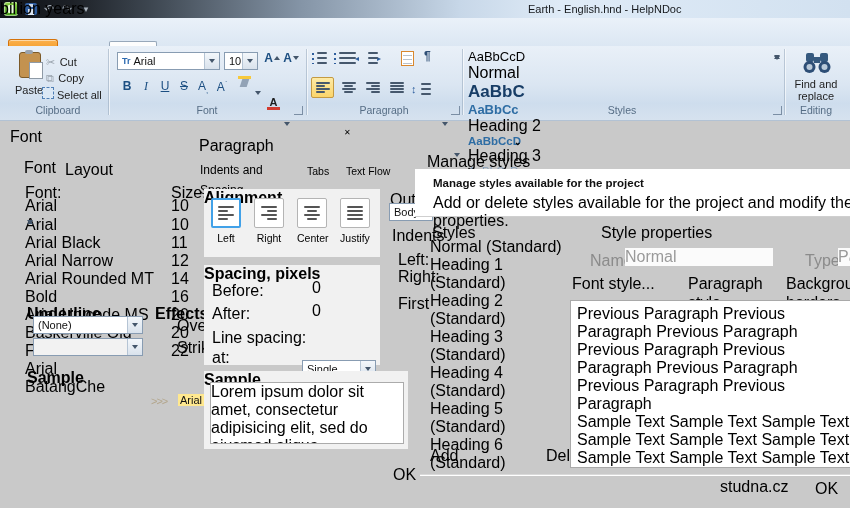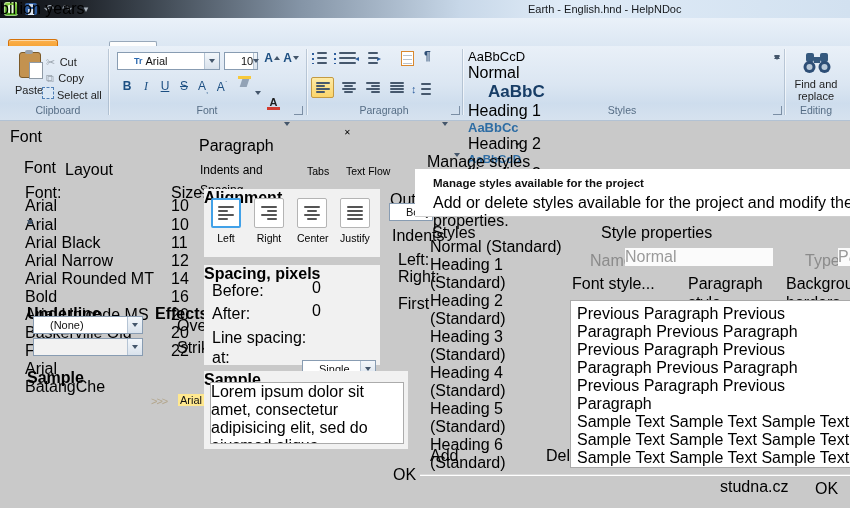--- a/index.html
+++ b/index.html
@@ -26,21 +26,21 @@
   
   .ribbon{left:0;top:46px;width:850px;height:74px;
     background:linear-gradient(#e9f0f8,#dbe6f2 52%,#cedded 78%,#d6e2ef);border-bottom:1px solid #b2c2d4;}
   .gsep{top:3px;width:1px;height:66px;background:rgba(150,168,188,.55);box-shadow:1px 0 0 rgba(255,255,255,.6);}
   .glabel{top:58px;height:13px;line-height:13px;font-size:10.5px;color:#56master;color:#566d85;text-align:center;width:100px;}
   .lau{width:8px;height:8px;border-right:1px solid #7b8ea4;border-bottom:1px solid #7b8ea4;}
   .rbtn{font-size:12px;text-align:center;color:#1c4f82;}
   .smallico{font-size:11px;line-height:15px;text-align:center;}
   .gray{color:#9aa4ae;}
   .rlbl{font-size:11px;color:#1e1e1e;white-space:nowrap;}
-  .combo{display:flex;align-items:center;background:#fff;border:1px solid #889cb2;font-size:11px;color:#111;padding-left:16px;box-sizing:border-box;}
+  .combo{display:flex;align-items:center;background:#fff;border:1px solid #889cb2;font-size:11px;color:#111;padding-left:4px;box-sizing:border-box;}
   .combo .db{margin-left:auto;align-self:stretch;width:14px;background:linear-gradient(#f3f7fb,#d9e2ec);border-left:1px solid #b5c4d4;position:relative;}
   .tri-dn,.combo .db::after{content:"";position:absolute;left:50%;top:50%;margin:-2px 0 0 -3px;border:3px solid transparent;border-top:4px solid #44566b;width:0;height:0;}
   .tri{position:relative;display:inline-block;width:8px;height:8px;}
   .tri::after{content:"";position:absolute;left:1px;top:2px;border:3px solid transparent;}
   .tri.up::after{border-bottom:4px solid #44566b;top:-1px;}
   .tri.dn::after{border-top:4px solid #44566b;}
   .bars{display:flex;flex-direction:column;justify-content:space-between;}
   .bars i{display:block;height:2px;background:#46586d;border-radius:1px;}
   .ic-list{position:relative;width:15px;height:12px;}
   .ic-list .bars{position:absolute;left:5px;top:0;width:10px;height:12px;}
@@ -272,22 +272,21 @@
     <div class="abs glabel" style="left:334px;">Paragraph</div>
     <div class="abs lau" style="left:451px;top:60px;"></div>
 
     
     <div class="abs gallery" style="left:468px;top:3px;width:303px;height:54px;">
       <div class="gitem sel" style="left:1px;">
         <div class="prev" style="font-size:13px;color:#000;">AaBbCcD</div>
         <div class="gnm">Normal</div>
       </div>
       <div class="gitem" style="left:61px;">
-        <div class="prev" style="font-size:17px;font-weight:bold;color:#173d66;margin-left:20px;">AaBbC</div>
-        <div class="gnm">Heading 1</div>
+        <div class="prev" style="font-size:17px;font-weight:bold;color:#173d66;">AaBbC</div>
       </div>
       <div class="gitem" style="left:121px;">
         <div class="prev" style="font-size:13px;font-weight:bold;color:#2e6da4;">AaBbCc</div>
         <div class="gnm">Heading 2</div>
       </div>
       <div class="gitem" style="left:181px;">
         <div class="prev" style="font-size:11.5px;font-weight:bold;color:#2e6da4;">AaBbCcD</div>
         <div class="gnm">Heading 3</div>
       </div>
       <div class="gitem" style="left:241px;border-right:none;">

